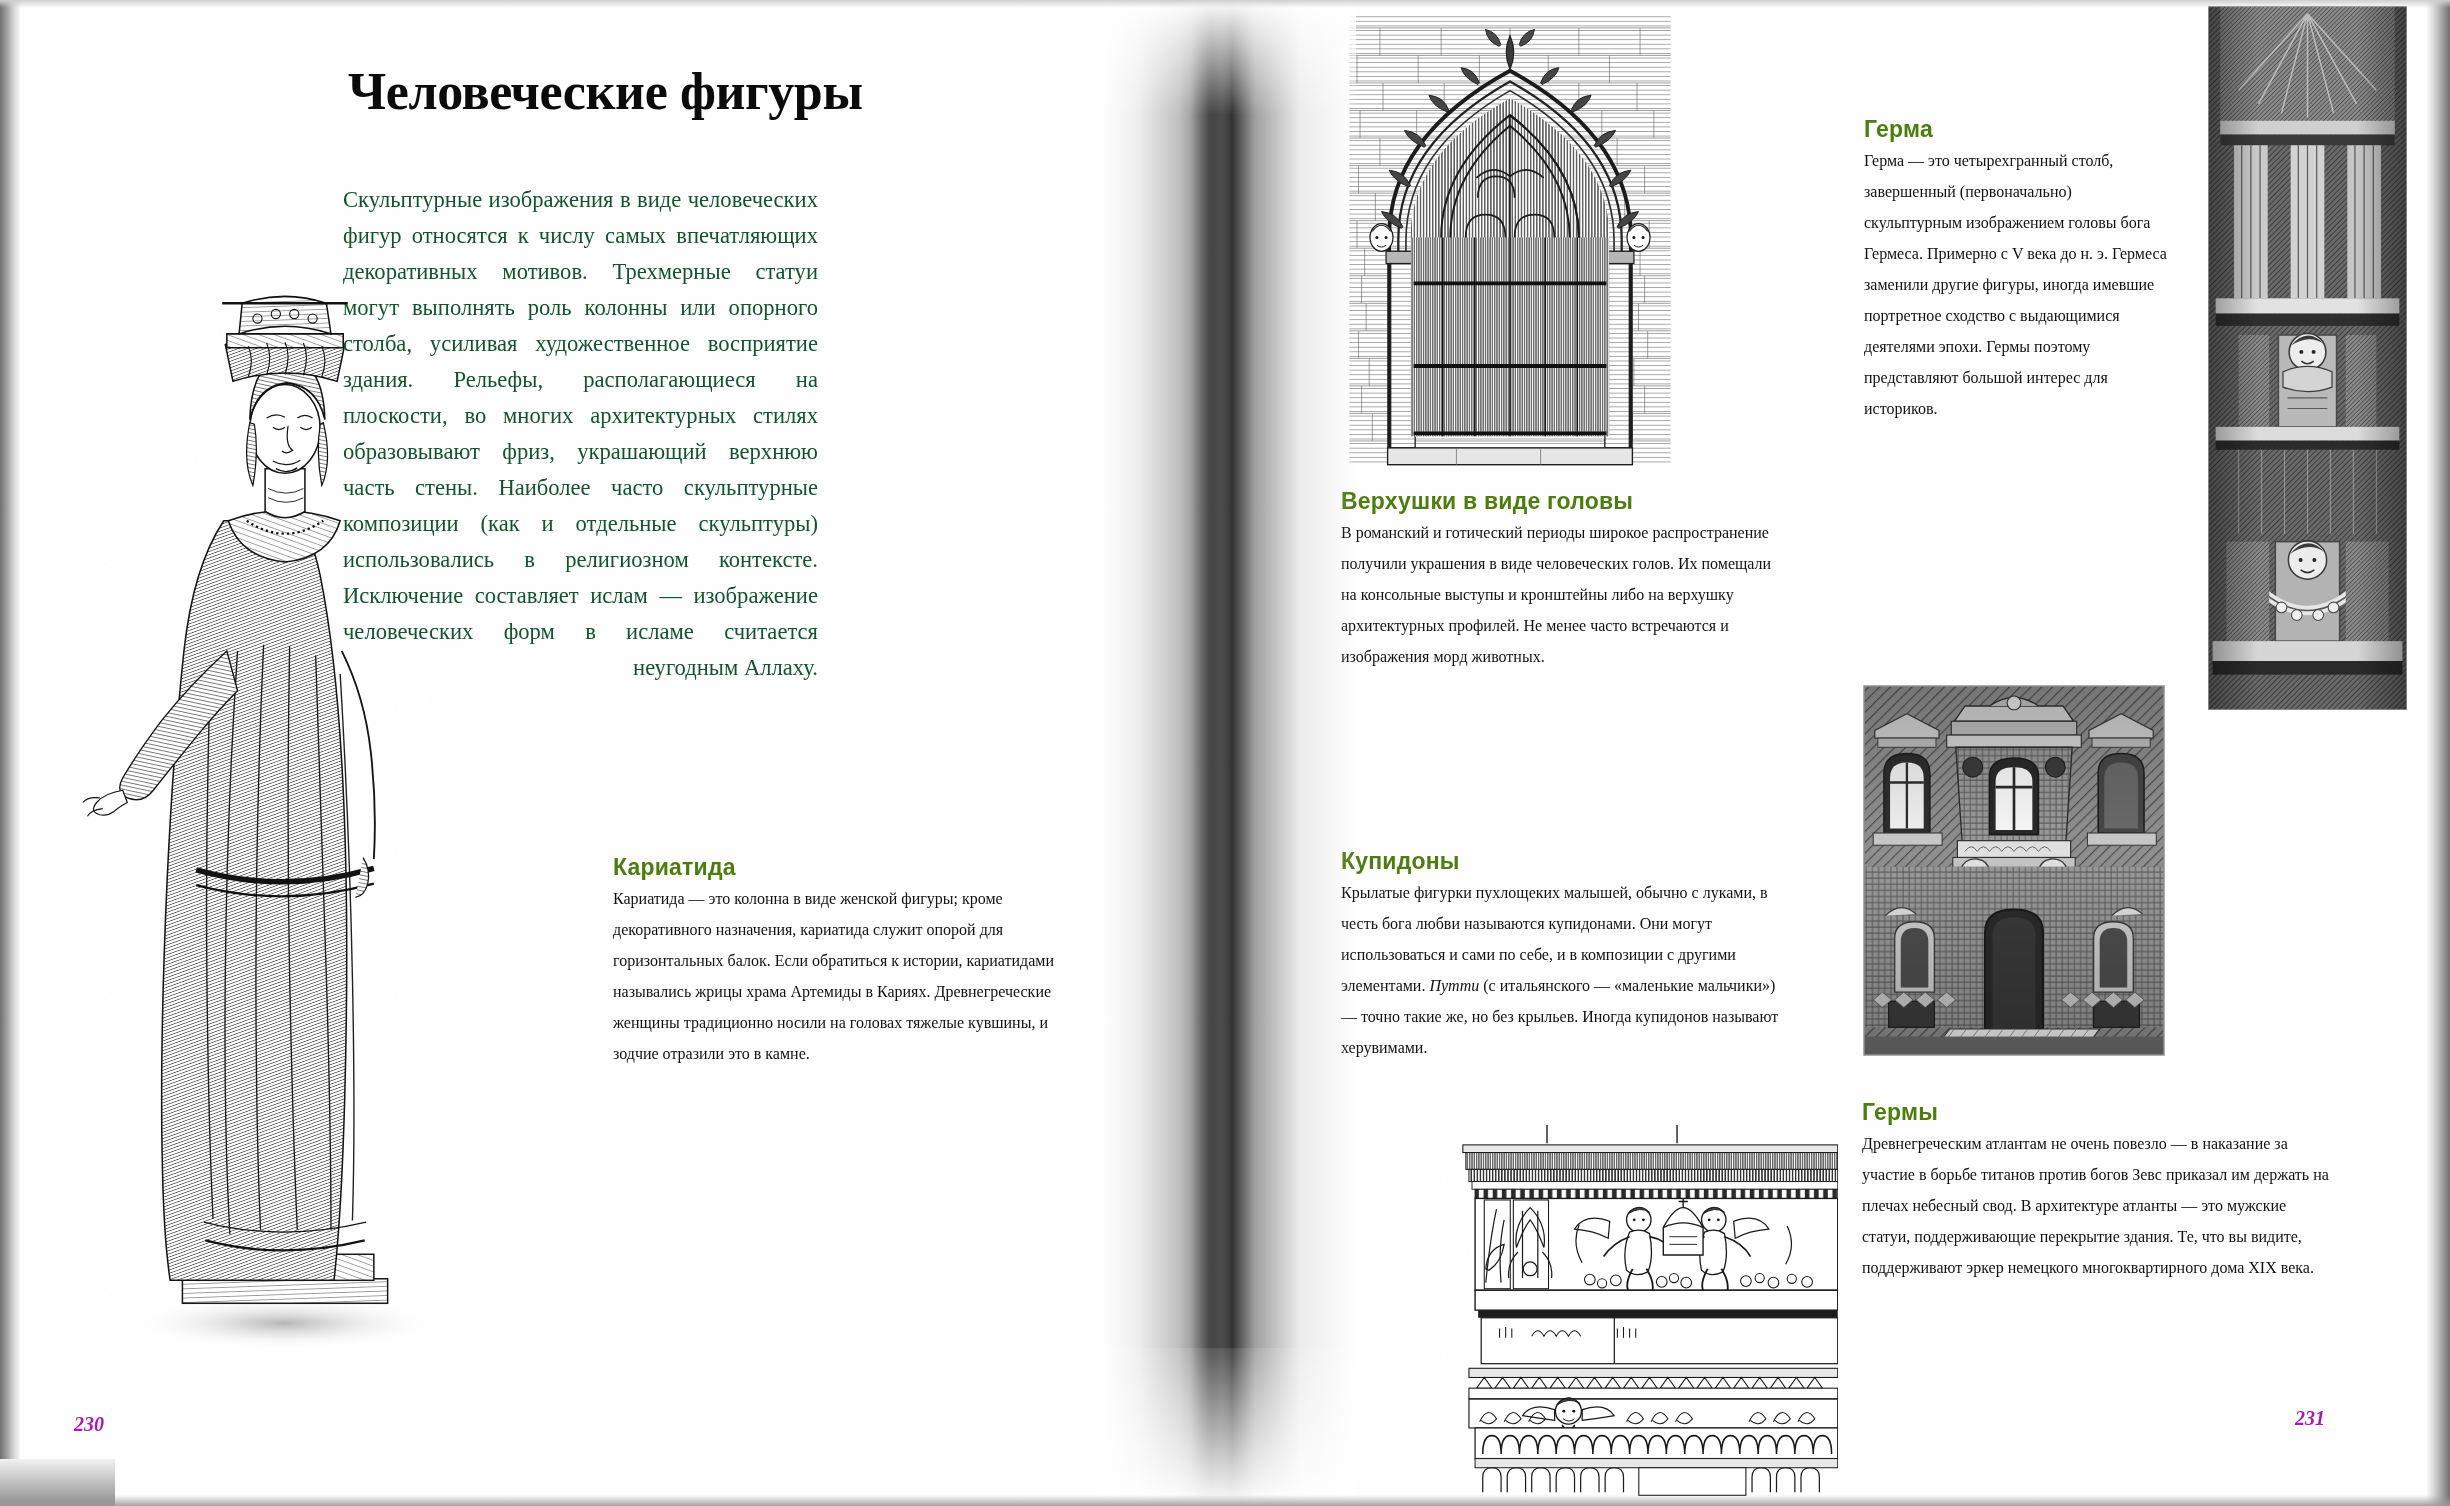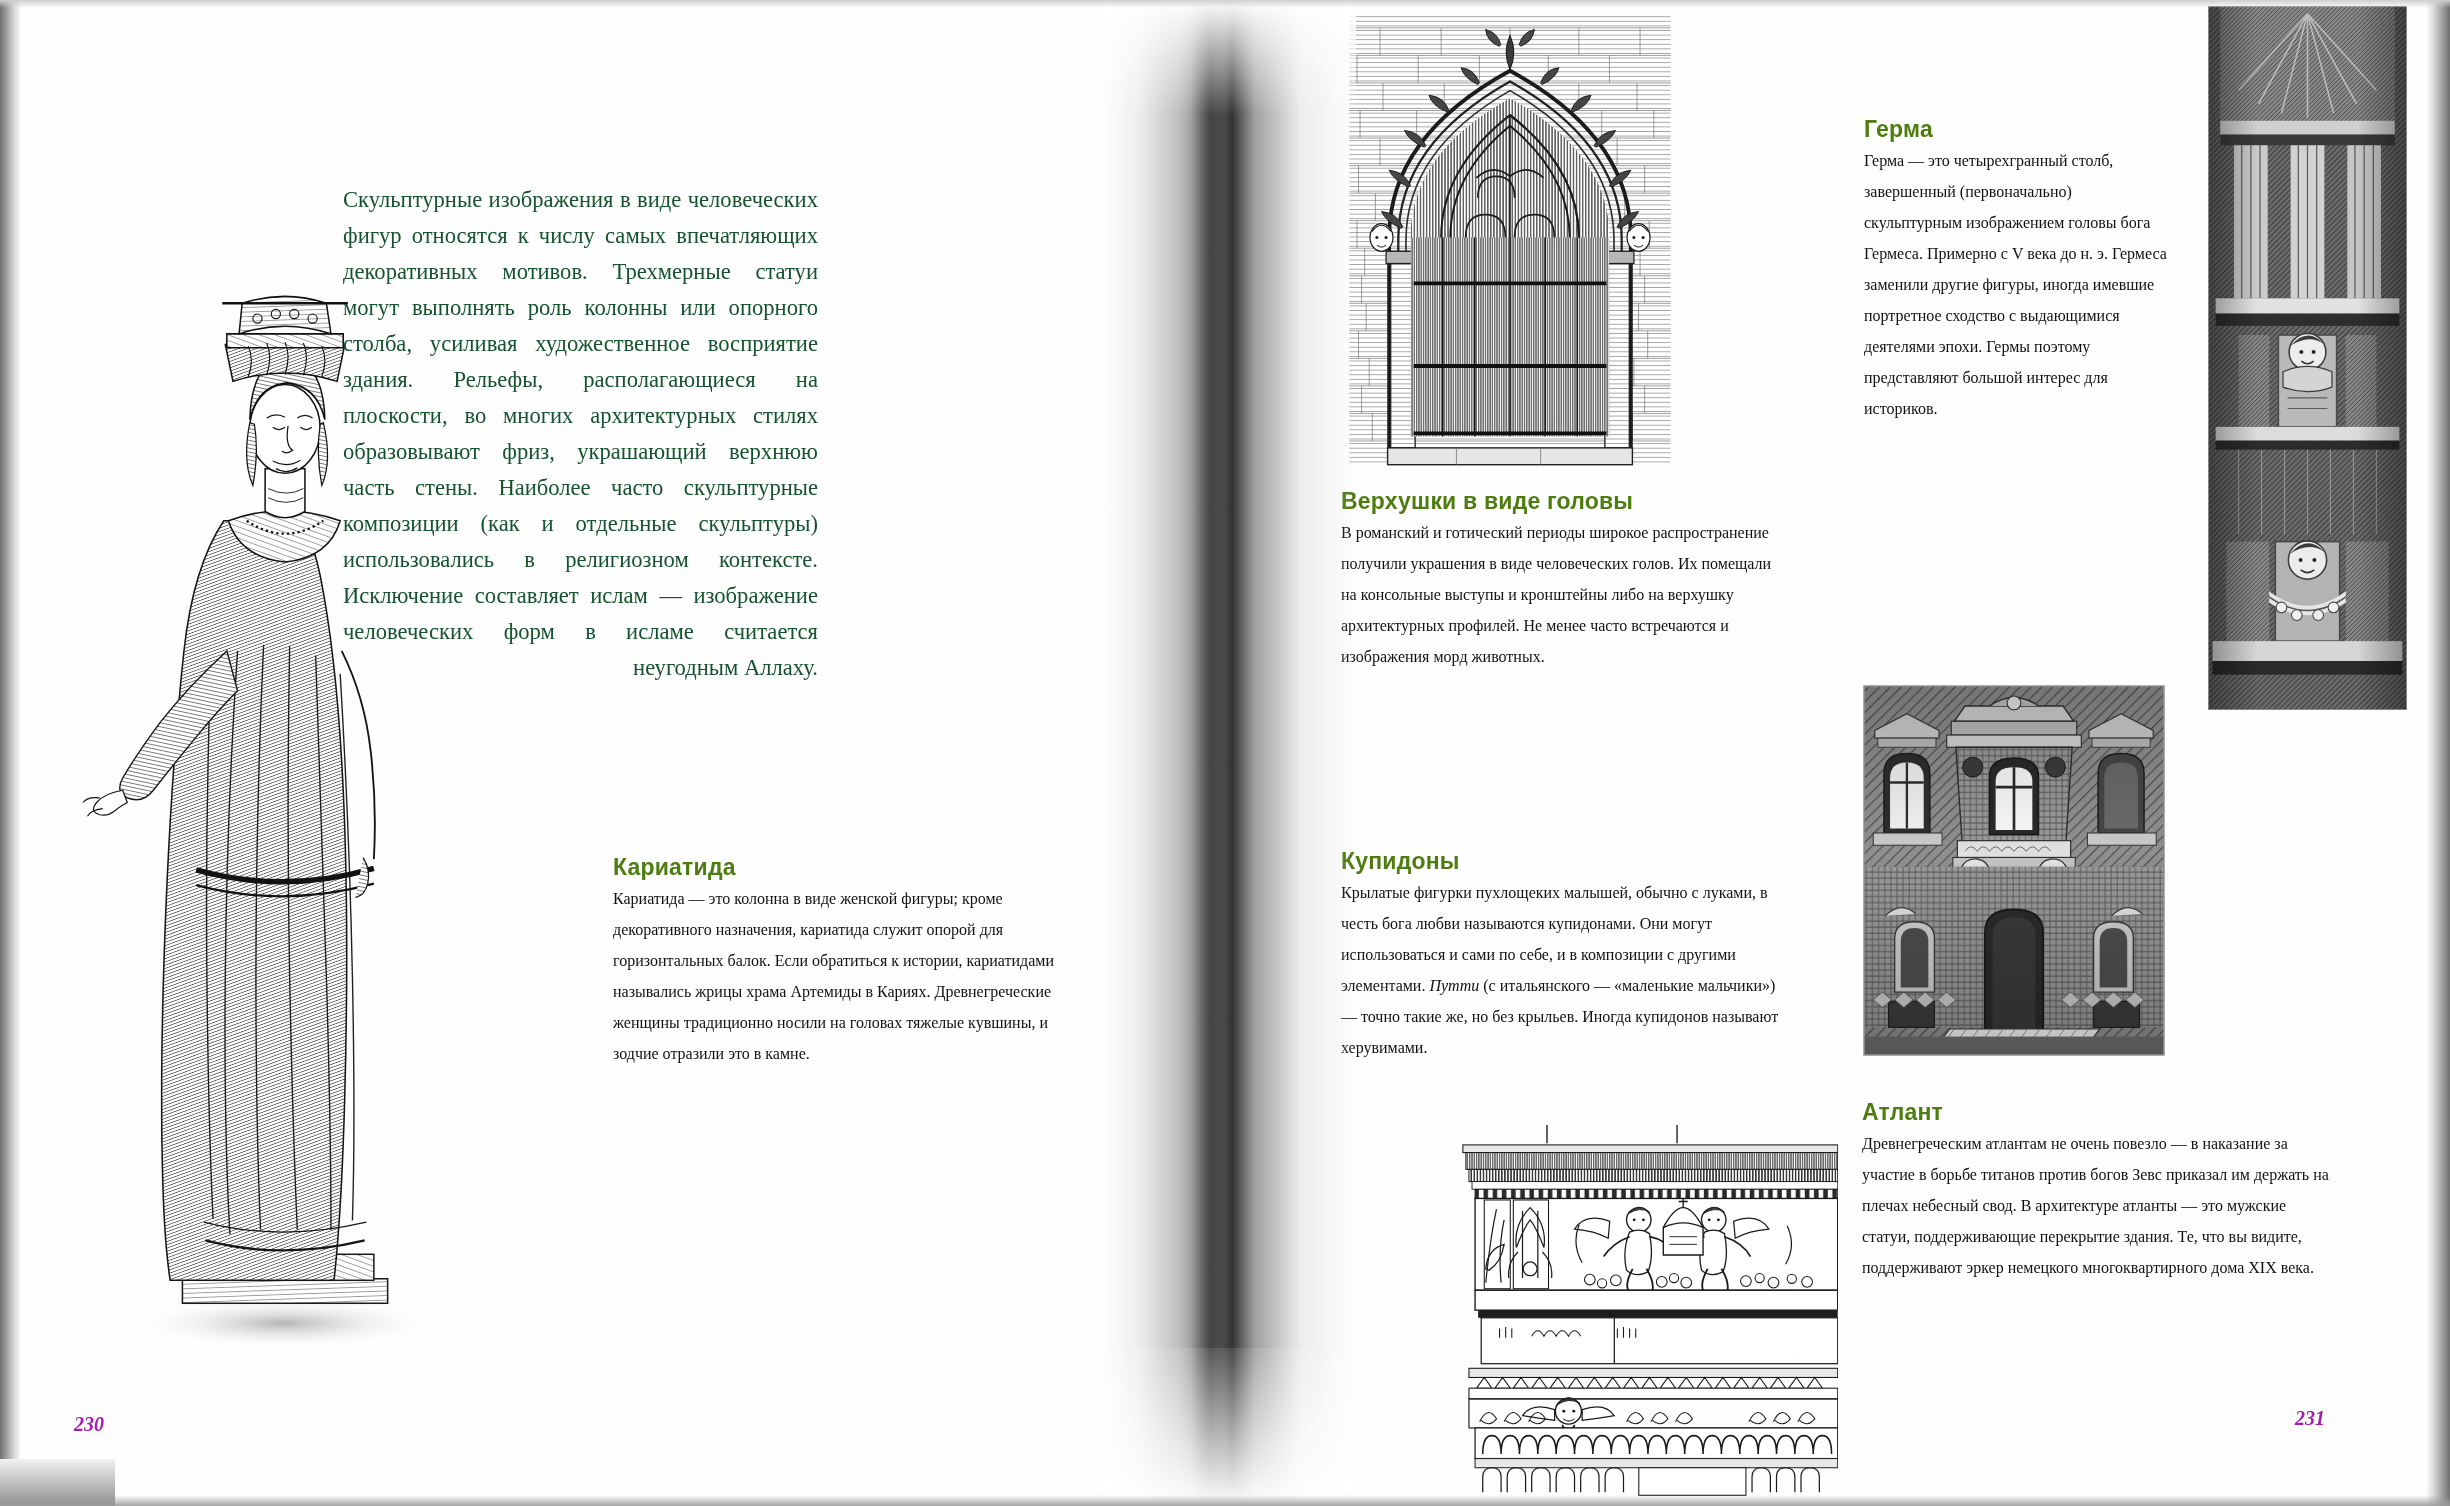--- a/index.html
+++ b/index.html
@@ -762,25 +762,26 @@
       </g>
 
       <rect x="4" y="462" width="392" height="24" fill="#6e6e6e"></rect>
 
       <rect x="4" y="4" width="392" height="482" fill="url(#photoVign)"></rect>
       <rect x="4" y="4" width="392" height="482" fill="none" stroke="#8a8a8a" stroke-width="2"></rect>
     </svg>
   </div>
 
   <div class="cap-block" style="left:1862px;top:1099px;width:470px;">
-    <div class="cap-head">Атлант</div>
+    <div class="cap-head">Гермы</div>
     <p class="cap-body">Древнегреческим атлантам не очень повезло — в наказание за участие в борьбе титанов против богов Зевс приказал им держать на плечах небесный свод. В архитектуре атланты — это мужские статуи, поддерживающие перекрытие здания. Те, что вы видите, поддерживают эркер немецкого многоквартирного дома XIX века.</p>
   </div>
 
 
+  <h1 class="chapter-title">Человеческие фигуры</h1>
 
   <div class="intro">
     <p>Скульптурные изображения в виде человеческих фигур относятся к числу самых впечатляющих декоративных мотивов. Трехмерные статуи могут выполнять роль колонны или опорного столба, усиливая художественное восприятие здания. Рельефы, располагающиеся на плоскости, во многих архитектурных стилях образовывают фриз, украшающий верхнюю часть стены. Наиболее часто скульптурные композиции (как и отдельные скульптуры) использовались в религиозном контексте. Исключение составляет ислам — изображение человеческих форм в исламе считается неугодным Аллаху.</p>
   </div>
 
   <div class="folio folio-left">230</div>
   <div class="folio folio-right">231</div>
 
   <div class="gutter"></div>
   <div class="gutter-core"></div>

